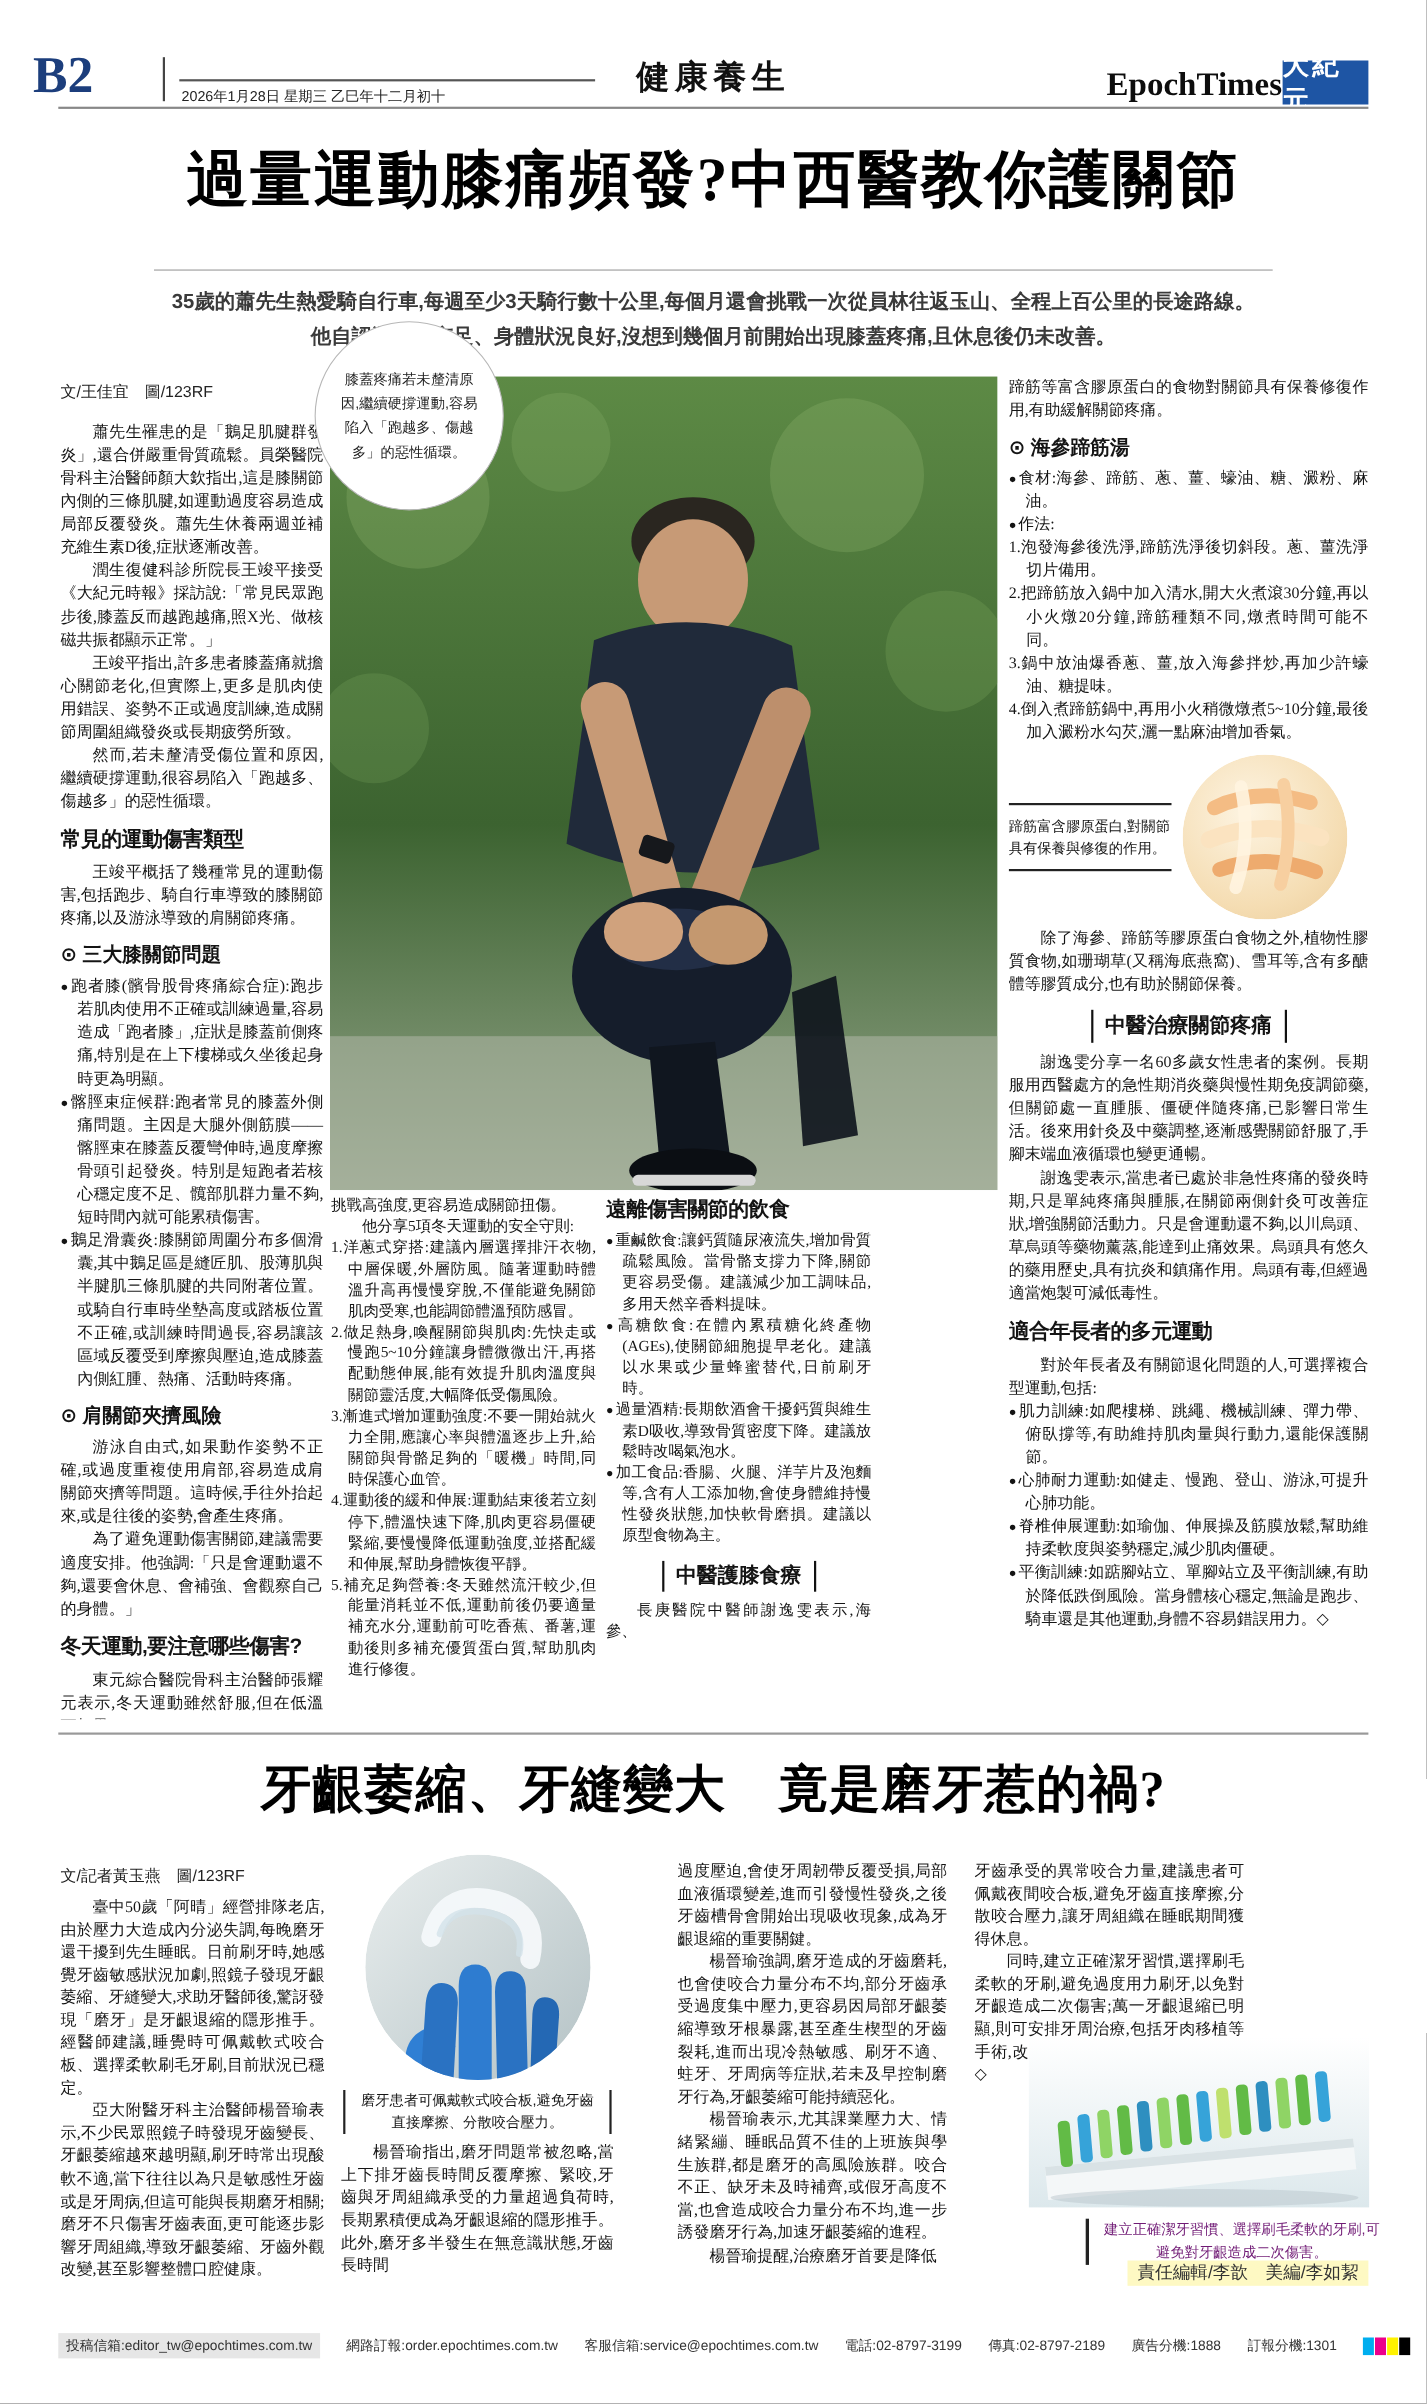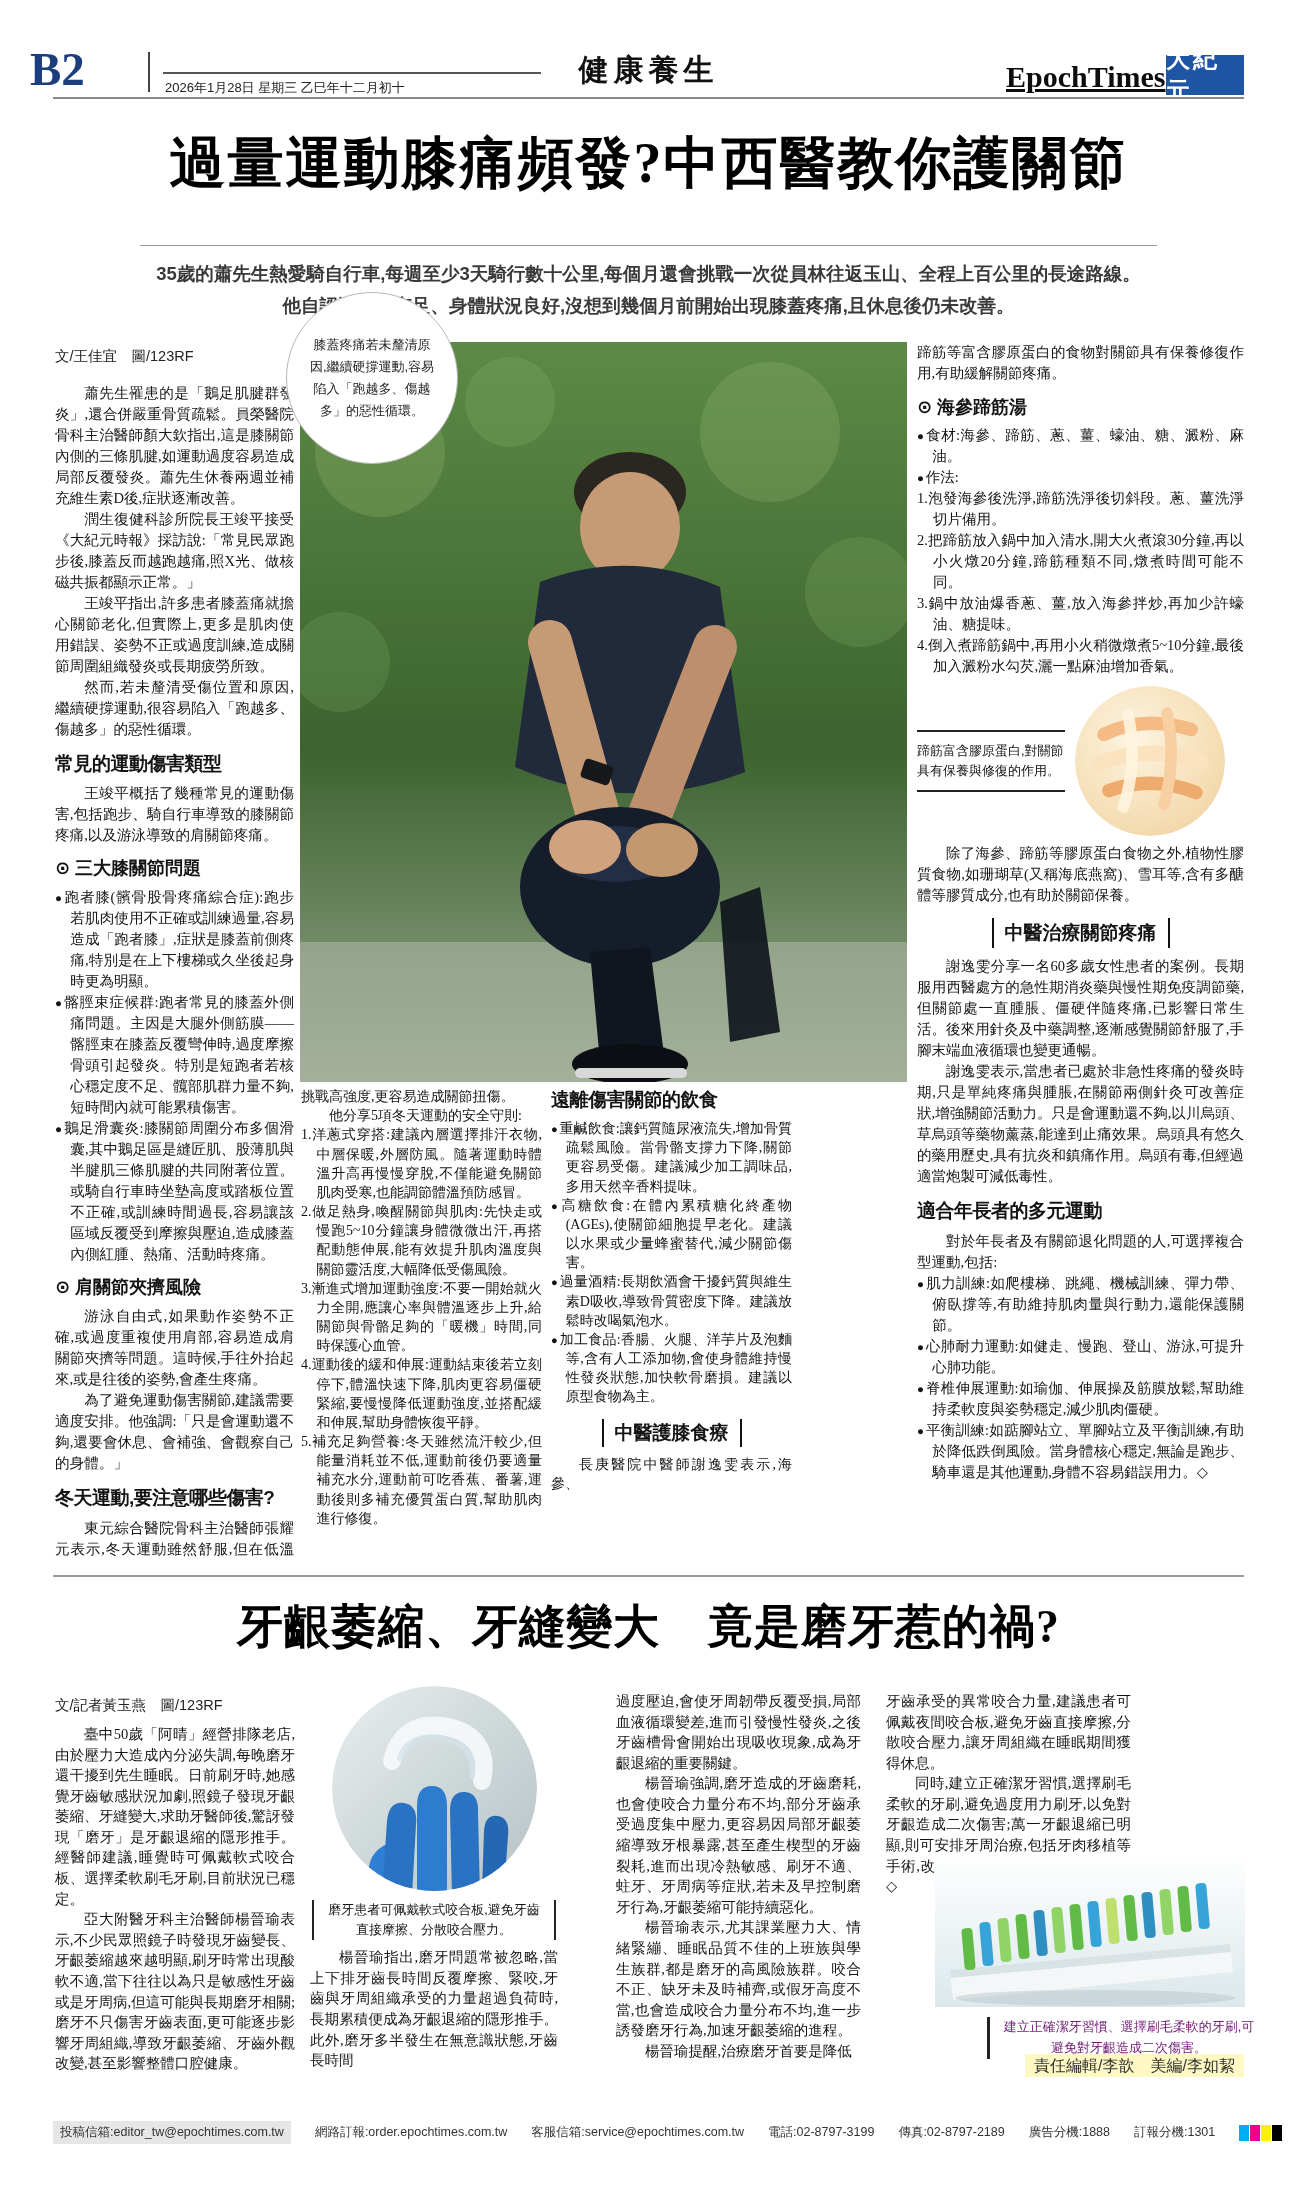--- a/index.html
+++ b/index.html
@@ -8,21 +8,21 @@
 
   
   .edition{position:absolute;left:30px;top:42px;font-size:47px;font-weight:700;color:#1c3e7c;
            font-family:"Liberation Serif","DejaVu Serif",serif;}
   .hdr-vline{position:absolute;left:148px;top:52px;width:2px;height:40px;background:#444;}
   .hdr-date{position:absolute;left:163px;top:72px;border-top:2px solid #555;padding:5px 4px 0 2px;
             font-family:"Liberation Sans","DejaVu Sans",sans-serif;font-size:13px;color:#222;width:372px;}
   .section-title{position:absolute;left:0;right:0;top:50px;text-align:center;font-size:30px;font-weight:700;
                  letter-spacing:5px;font-family:"Liberation Sans","DejaVu Sans",sans-serif;}
   .masthead-en{position:absolute;left:1006px;top:60px;font-size:30px;font-weight:700;
-               font-family:"Liberation Serif","DejaVu Serif",serif;color:#0d0d0d;text-decoration:underline;}
+               font-family:"Liberation Serif","DejaVu Serif",serif;color:#0d0d0d;}
   .masthead-zh{position:absolute;left:1166px;top:55px;width:78px;height:40px;background:#1e55a4;color:#fff;
                display:flex;align-items:center;justify-content:center;font-size:24px;font-weight:700;
                letter-spacing:3px;font-family:"Liberation Sans","DejaVu Sans",sans-serif;}
   .hdr-rule{position:absolute;left:53px;top:97px;width:1191px;height:2px;background:#888;}
 
   
   .headline1{position:absolute;left:0;right:0;top:126px;text-align:center;font-size:56px;font-weight:700;
              letter-spacing:2px;color:#000;}
   .headline1-rule{position:absolute;left:140px;top:245px;width:1017px;height:1px;background:#9a9a9a;}
   .deck{position:absolute;left:0;right:0;top:258px;text-align:center;color:#3a3a3a;
@@ -169,21 +169,21 @@
     <p class="nstep">1.洋蔥式穿搭:建議內層選擇排汗衣物,中層保暖,外層防風。隨著運動時體溫升高再慢慢穿脫,不僅能避免關節肌肉受寒,也能調節體溫預防感冒。</p>
     <p class="nstep">2.做足熱身,喚醒關節與肌肉:先快走或慢跑5~10分鐘讓身體微微出汗,再搭配動態伸展,能有效提升肌肉溫度與關節靈活度,大幅降低受傷風險。</p>
     <p class="nstep">3.漸進式增加運動強度:不要一開始就火力全開,應讓心率與體溫逐步上升,給關節與骨骼足夠的「暖機」時間,同時保護心血管。</p>
     <p class="nstep">4.運動後的緩和伸展:運動結束後若立刻停下,體溫快速下降,肌肉更容易僵硬緊縮,要慢慢降低運動強度,並搭配緩和伸展,幫助身體恢復平靜。</p>
     <p class="nstep">5.補充足夠營養:冬天雖然流汗較少,但能量消耗並不低,運動前後仍要適量補充水分,運動前可吃香蕉、番薯,運動後則多補充優質蛋白質,幫助肌肉進行修復。</p>
   </div>
 
   <div class="col" id="a1col3">
     <div class="sec-h" style="margin-top:0;">遠離傷害關節的飲食</div>
     <p class="bullet">重鹹飲食:讓鈣質隨尿液流失,增加骨質疏鬆風險。當骨骼支撐力下降,關節更容易受傷。建議減少加工調味品,多用天然辛香料提味。</p>
-    <p class="bullet">高糖飲食:在體內累積糖化終產物(AGEs),使關節細胞提早老化。建議以水果或少量蜂蜜替代,減少關節傷害。</p>
+    <p class="bullet">高糖飲食:在體內累積糖化終產物(AGEs),使關節細胞提早老化。建議以水果或少量蜂蜜替代,日前刷牙時。</p>
     <p class="bullet">過量酒精:長期飲酒會干擾鈣質與維生素D吸收,導致骨質密度下降。建議放鬆時改喝氣泡水。</p>
     <p class="bullet">加工食品:香腸、火腿、洋芋片及泡麵等,含有人工添加物,會使身體維持慢性發炎狀態,加快軟骨磨損。建議以原型食物為主。</p>
     <div class="bar-h"><span>中醫護膝食療</span></div>
     <p class="p">長庚醫院中醫師謝逸雯表示,海參、</p>
   </div>
 
   <div class="col" id="a1col4">
     <p class="pc">蹄筋等富含膠原蛋白的食物對關節具有保養修復作用,有助緩解關節疼痛。</p>
     <div class="dot-h">⊙ 海參蹄筋湯</div>
     <p class="bullet">食材:海參、蹄筋、蔥、薑、蠔油、糖、澱粉、麻油。</p>

